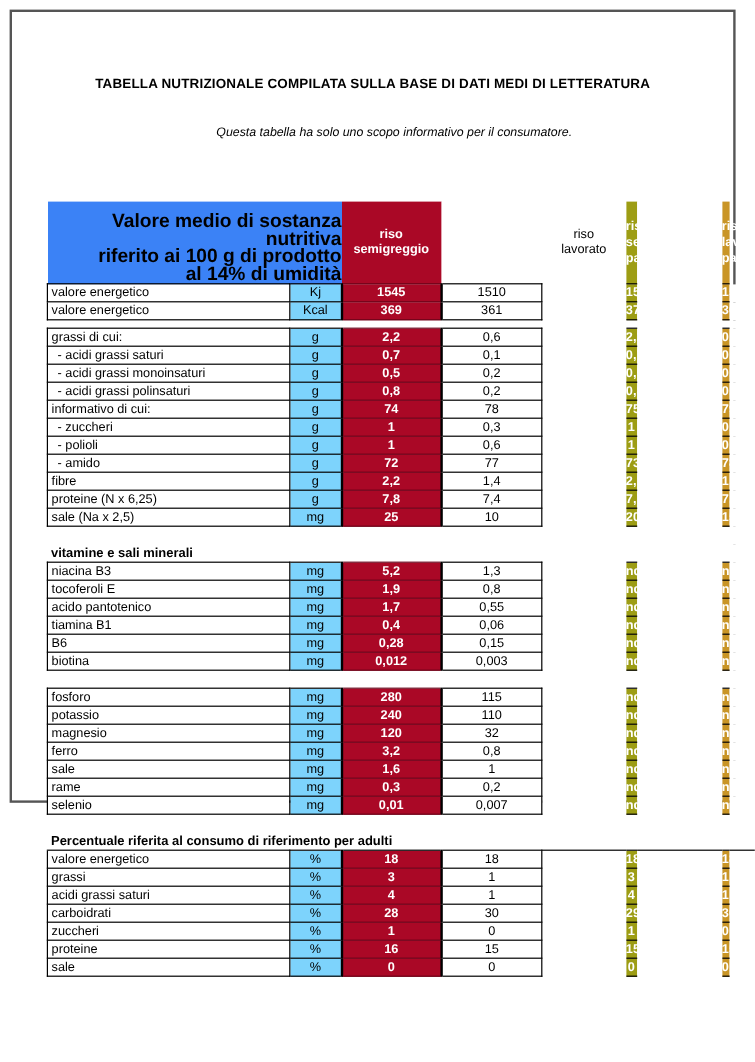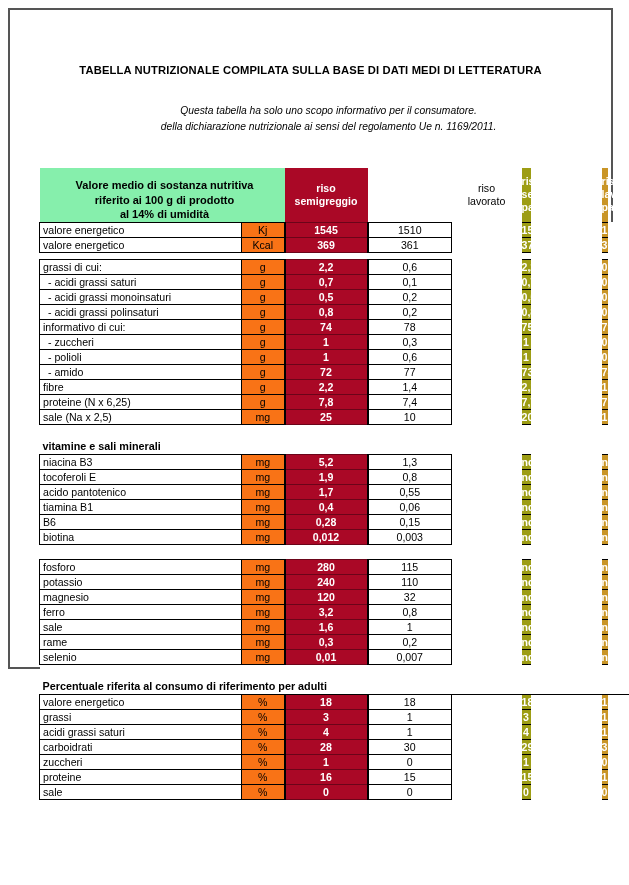--- a/index.html
+++ b/index.html
@@ -83,26 +83,26 @@
   col.c-v4    { width: 71px; }
   col.c-gap2  { width: 6px; }
   col.c-v5    { width: 71px; }
 
   
   .hdr-row td { height: 76px; border: none; }
   .hdr-desc {
     border: 2px solid #000;
     border-bottom: 2px solid #000;
     padding: 10px 0 0 5px !important;
-    font-size: 11px;
+    font-size: 16px;
     font-weight: bold;
     line-height: 14.5px;
     vertical-align: top !important;
-    text-align: center;
-    background: #86efac;
+    text-align: right;
+    background: #3b82f6;
   }
   .hdr-cell {
     text-align: center;
     font-size: 10.6px;
     line-height: 13px;
     vertical-align: middle !important;
   }
   .hdr-red    { background: #AA0826; color: #ffffff; font-weight: bold; }
   .hdr-white  { background: #ffffff; color: #000000; font-weight: normal; border-top: 2px solid #000; border-left: 2px solid #000; border-right: 2px solid #000;}
   .hdr-olive  { background: #9D9D14; color: #ffffff; font-weight: bold; }
@@ -115,21 +115,21 @@
     text-align: left;
     background: #fff;
     color: #000;
     white-space: nowrap;
     overflow: hidden;
   }
   .d-label.indent { padding-left: 8px !important; }
   .d-unit {
     border: 1px solid #000;
     text-align: center;
-    background: #f97316;
+    background: #7dd3fc;
     color: #000;
   }
   .d-red {
     background: #AA0826;
     color: #ffffff;
     font-weight: bold;
     text-align: center;
     border-top: 1px solid #6b0419;
     border-bottom: 1px solid #6b0419;
     border-left: 2px solid #000;
@@ -183,21 +183,20 @@
 </head>
 <body>
 
 <div class="page-frame">
  <div class="page-inner">
 
   <div class="doc-title">TABELLA NUTRIZIONALE COMPILATA SULLA BASE DI DATI MEDI DI LETTERATURA</div>
 
   <div class="disclaimer">
     <div>Questa tabella ha solo uno scopo informativo per il consumatore.</div>
-    <div>della dichiarazione nutrizionale ai sensi del regolamento Ue n. 1169/2011.</div>
   </div>
 
   <div class="table-zone">
     <table class="nt">
       <colgroup>
         <col class="c-label">
             <col class="c-unit">
             <col class="c-v1">
             <col class="c-v2">
         <col class="c-v3">

